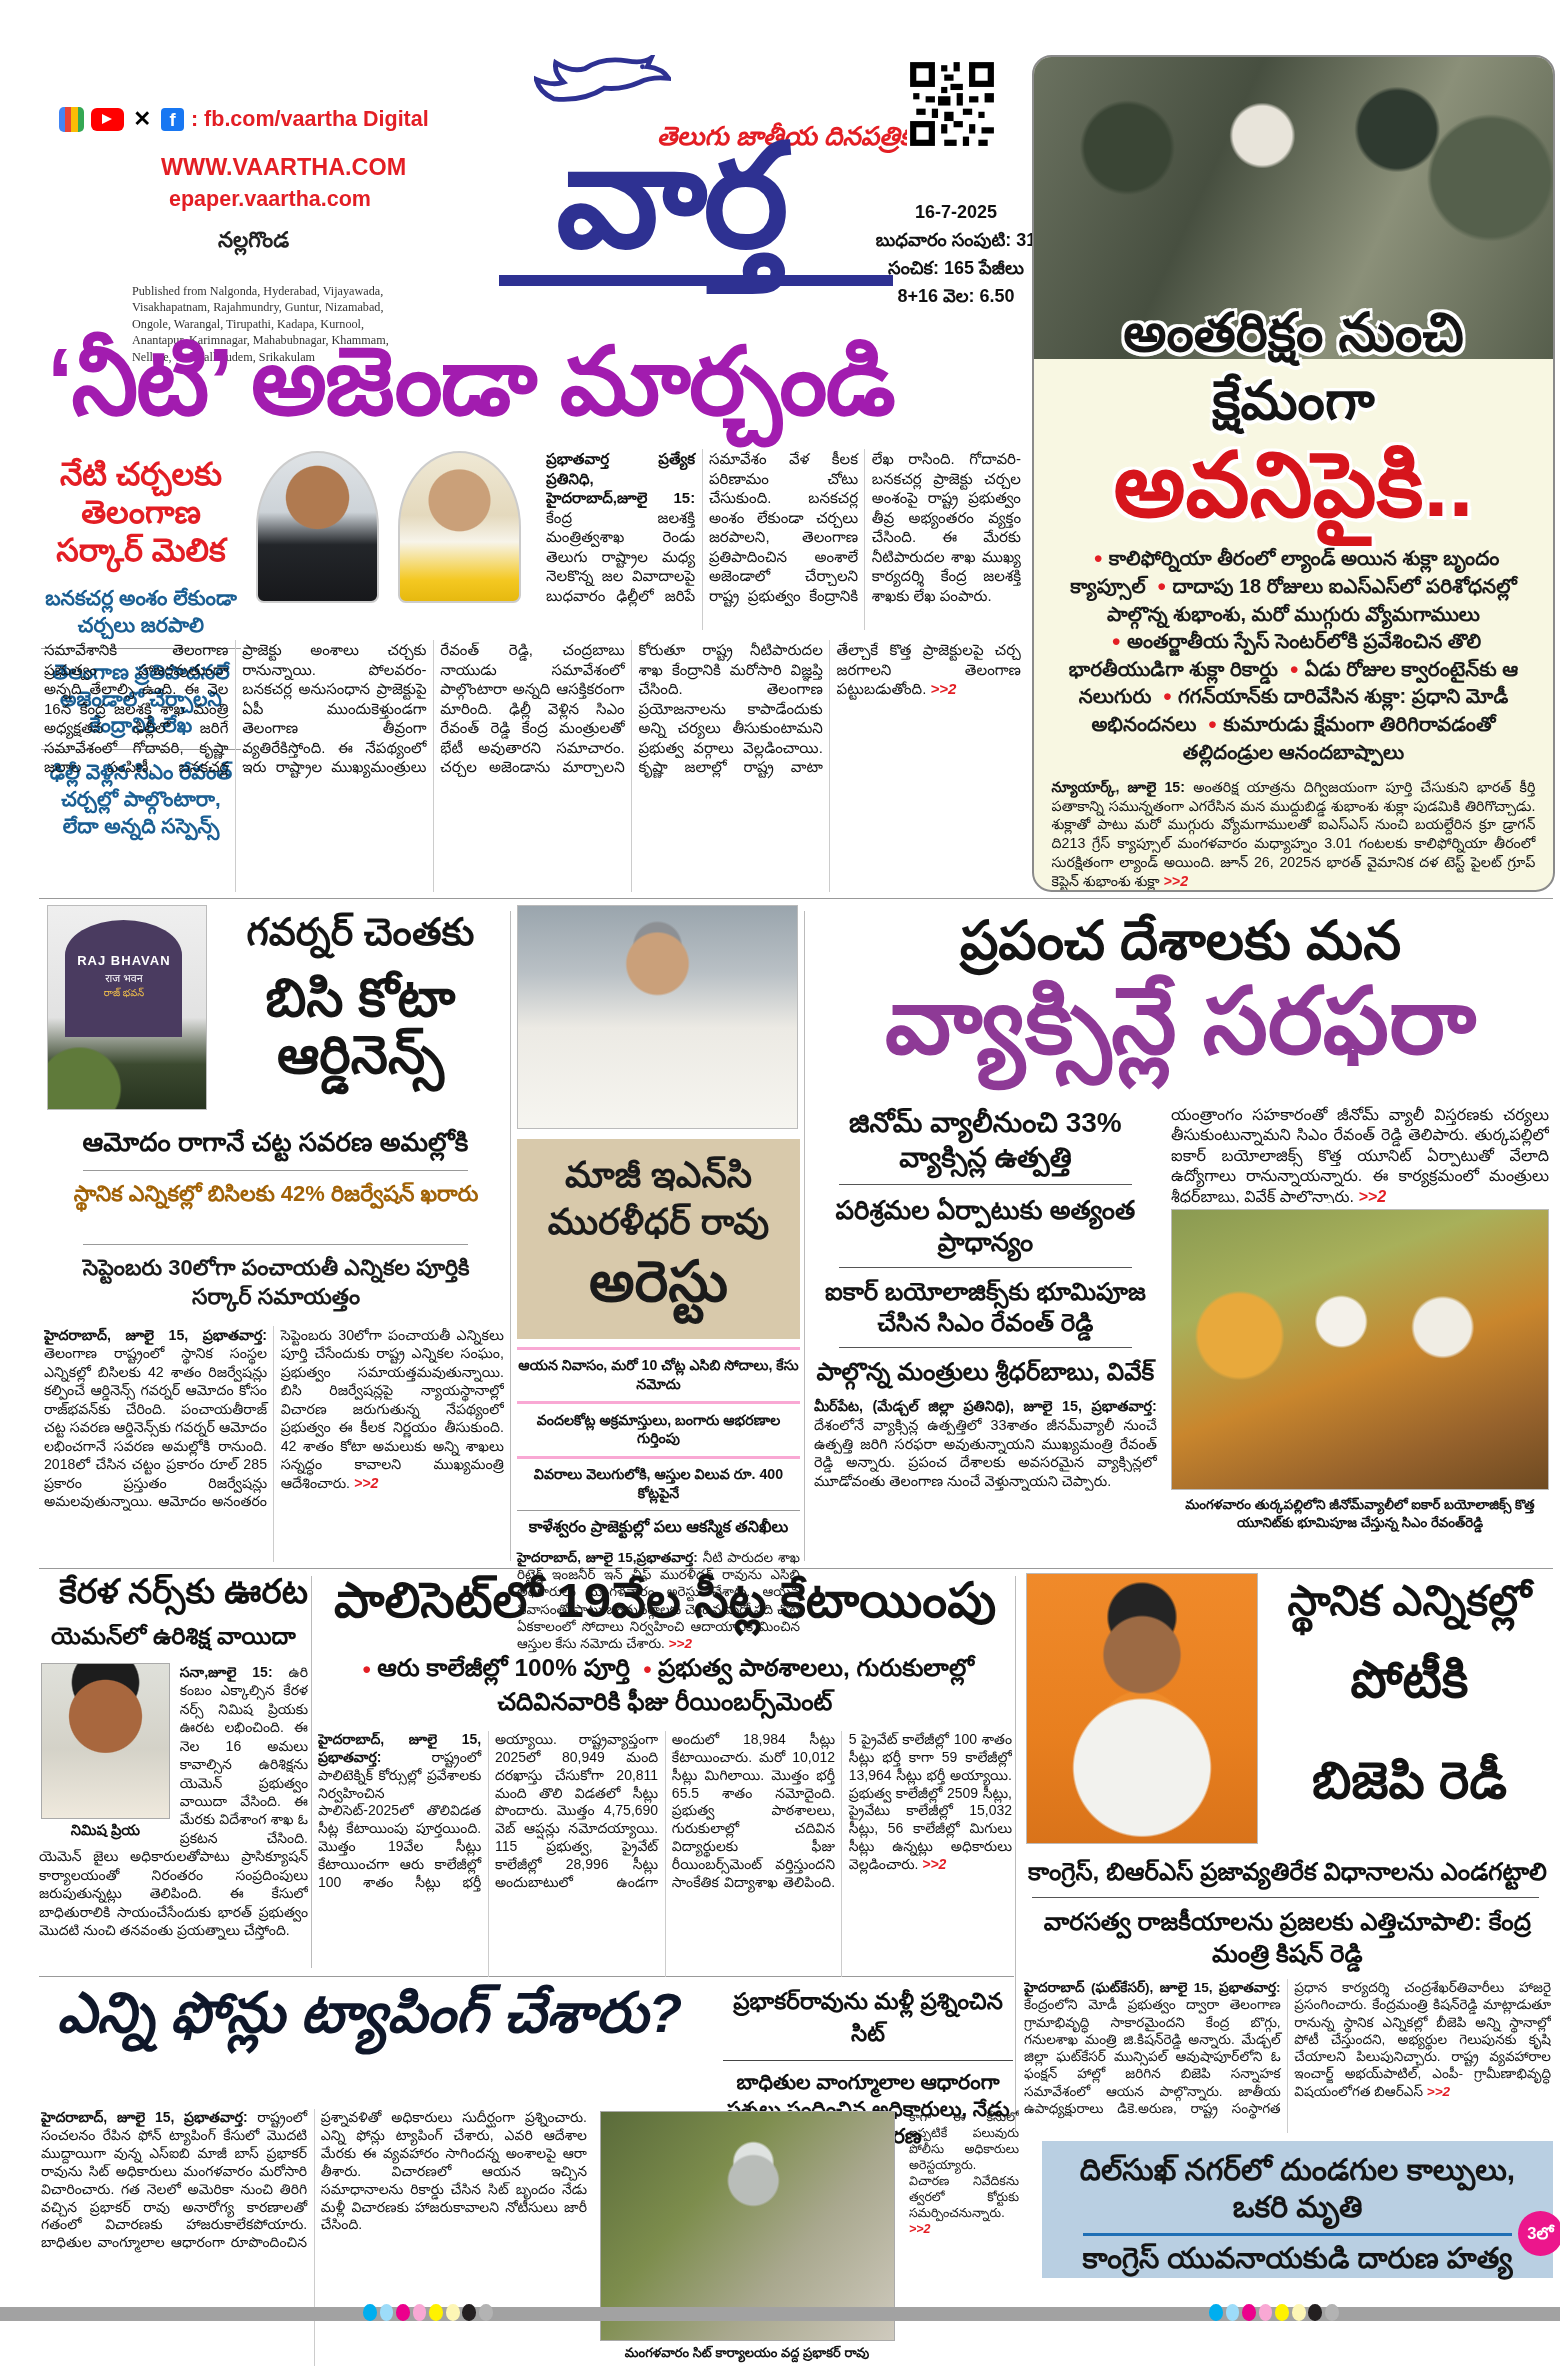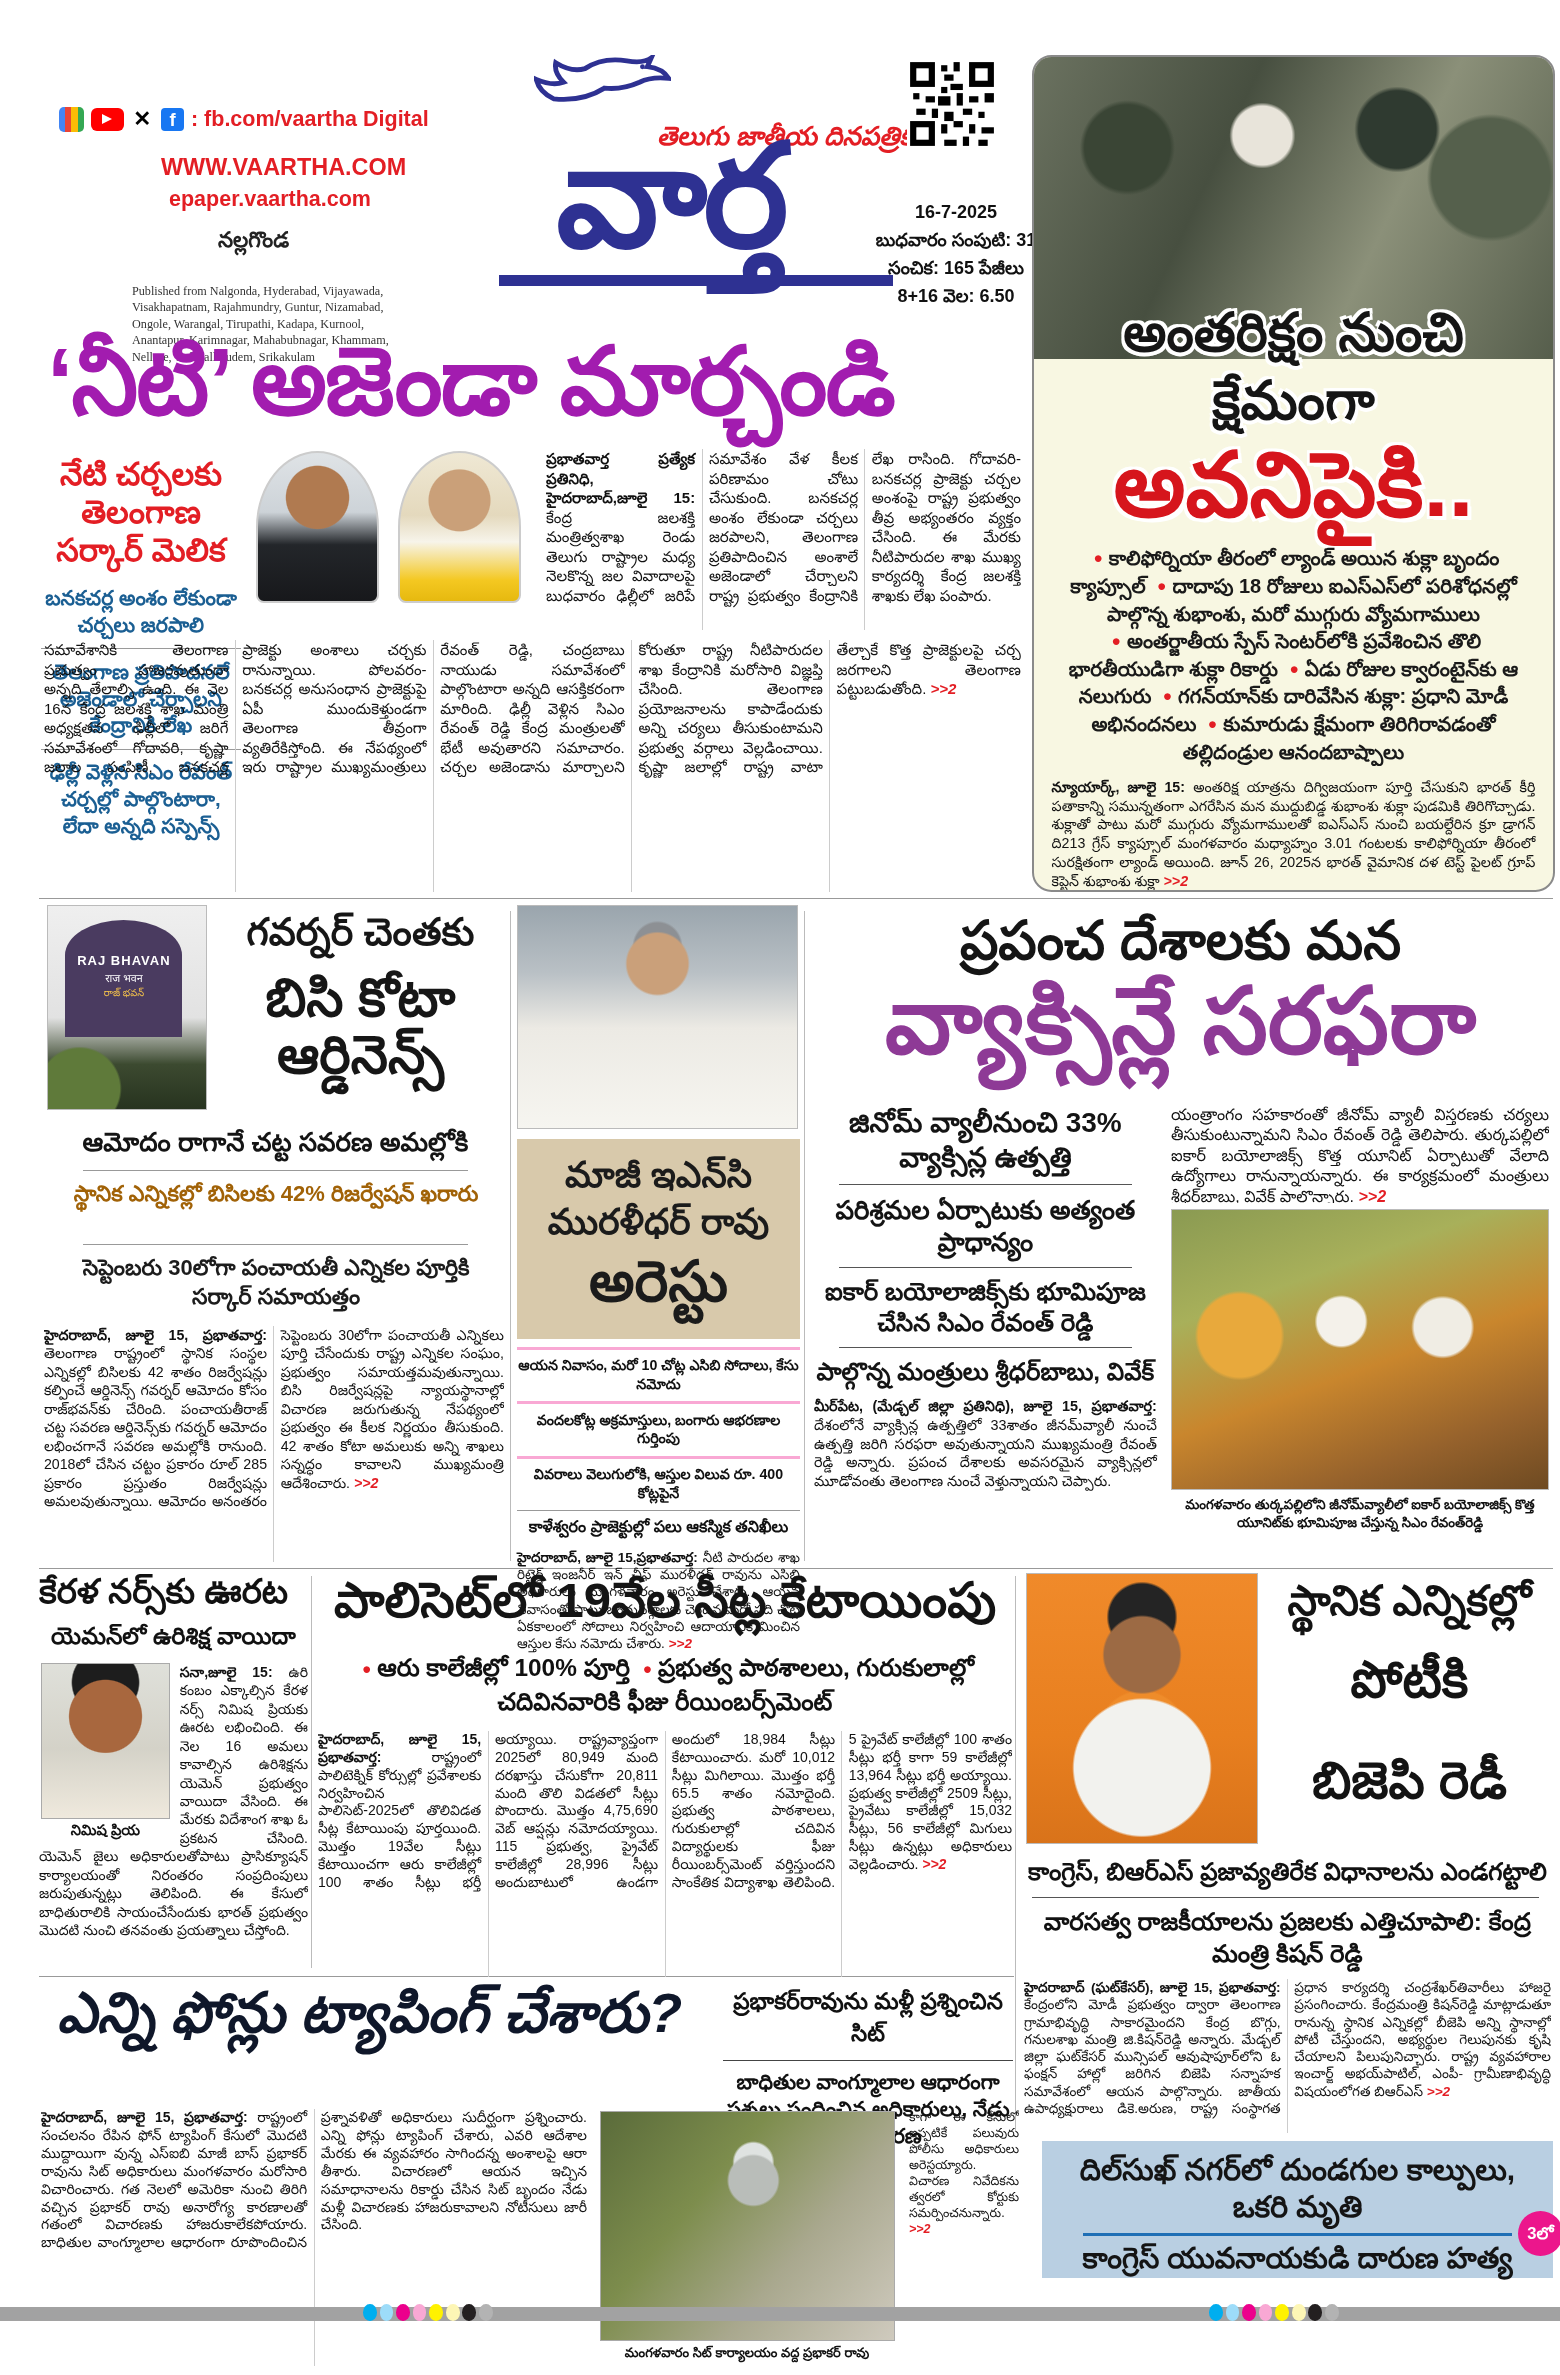--- a/index.html
+++ b/index.html
@@ -136,21 +136,21 @@
   .v-rtext{font-size:16px;line-height:1.28;text-align:justify;height:98px;overflow:hidden;}
   .v-photo{width:378px;height:281px;margin-top:5.9px;border:1px solid #bbb;box-sizing:border-box;background:
       radial-gradient(circle at 18% 45%,#e8a93c 0 12%,transparent 13%),
       radial-gradient(circle at 45% 40%,#f4f1ea 0 9%,transparent 10%),
       radial-gradient(circle at 72% 42%,#f0ede4 0 9%,transparent 10%),
       linear-gradient(160deg,#8a9a52 0%,#a8b05a 28%,#c9862d 55%,#96622c 80%,#6e4a22 100%);}
   .v-cap{margin-top:5.9px;font-size:13.3px;font-weight:bold;text-align:center;line-height:1.35;}
 
   
   #nurse{left:39px;top:1572px;width:269px;height:402px;overflow:hidden;}
-  .n-h{font-size:34px;font-weight:800;text-align:left;}
+  .n-h{font-size:34px;font-weight:800;text-align:right;}
   .n-sub{font-size:23.4px;font-weight:800;text-align:center;margin-top:3.9px;}
   .n-fl{float:left;width:129px;margin:7.8px 9.8px 2px 2px;}
   .n-photo{width:127px;height:154px;border:1px solid #aaa;background:
       radial-gradient(circle at 50% 34%,#a8673e 0 30%,transparent 31%),
       radial-gradient(circle at 50% 12%,#1d1d1d 0 22%,transparent 23%),
       linear-gradient(180deg,#dfe0da 0%,#d4d2c8 55%,#efe9dd 100%);}
   .n-cap{font-size:14.6px;font-weight:bold;text-align:center;margin-top:2.9px;}
   .n-body{font-size:14px;line-height:1.32;text-align:justify;margin-top:7.8px;}
 
   

